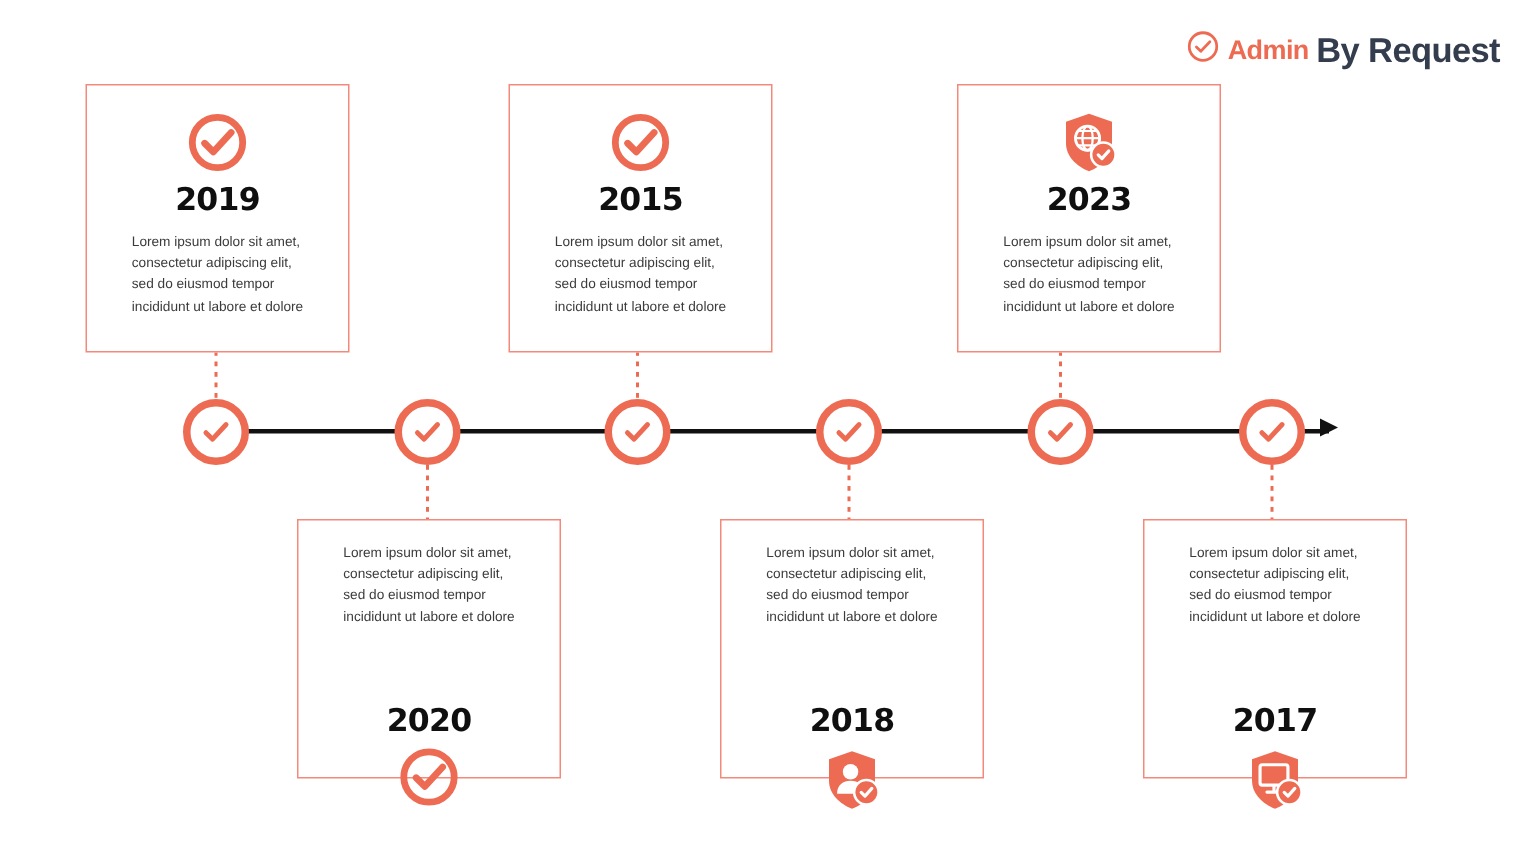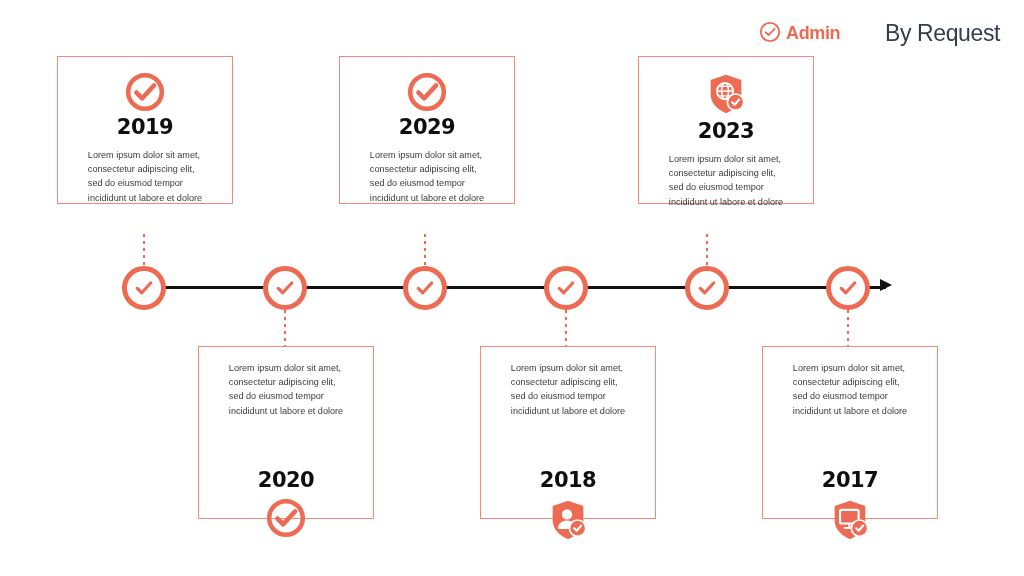--- a/index.html
+++ b/index.html
@@ -31,24 +31,23 @@
   }
   .logo-icon { display: block; }
   .logo-admin {
     font-size: 18px;
     font-weight: 700;
     color: #ED6B52;
     letter-spacing: -0.4px;
   }
   .logo-byrequest {
     font-size: 23px;
-    font-weight: 400;
+    font-weight: 700;
     color: #333D4D;
     letter-spacing: -0.4px;
-    margin-left: 40px;
   }
 
   
   .axis-line {
     position: absolute;
     left: 144px;
     top: 286px;
     width: 742px;
     height: 3px;
     background: #111111;
@@ -97,21 +96,21 @@
     position: absolute;
     width: 176px;
     border: 1.6px solid #F2897A;
     background: #ffffff;
     box-sizing: border-box;
     display: flex;
     flex-direction: column;
     align-items: center;
     padding: 14px 10px 14px;
   }
-  .card.top    { top: 56px;  height: 148px; }
+  .card.top    { top: 56px;  height: 179px; }
   .card.bottom { top: 346px; height: 173px; }
 
   .card-icon {
     display: flex;
     align-items: center;
     justify-content: center;
     height: 48px;
   }
   .card-year {
     font-family: "DejaVu Sans", sans-serif;
@@ -203,21 +202,21 @@
 incididunt ut labore et dolore</div>
   </div>
 
   <div class="card top" style="left:339px">
     <div class="card-icon">
       <svg width="42" height="42" viewBox="0 0 24 24">
         <circle cx="12" cy="12" r="9.6" fill="none" stroke="#ED6B52" stroke-width="2.6"></circle>
         <path d="M7.1 12.3 L10.4 15.6 L17.2 8.2" fill="none" stroke="#ED6B52" stroke-width="2.6" stroke-linecap="round" stroke-linejoin="round"></path>
       </svg>
     </div>
-    <div class="card-year">2029</div>
+    <div class="card-year">2015</div>
     <div class="card-text">Lorem ipsum dolor sit amet,
 consectetur adipiscing elit,
 sed do eiusmod tempor
 incididunt ut labore et dolore</div>
   </div>
 
   <div class="card top" style="left:638px">
     <div class="card-icon">
       <svg width="46" height="46" viewBox="0 0 48 48">
         <path d="M24 4 L40 9.5 V24.5 C40 33.5 32.8 40.5 24 44 C15.2 40.5 8 33.5 8 24.5 V9.5 Z" fill="#ED6B52"></path>

